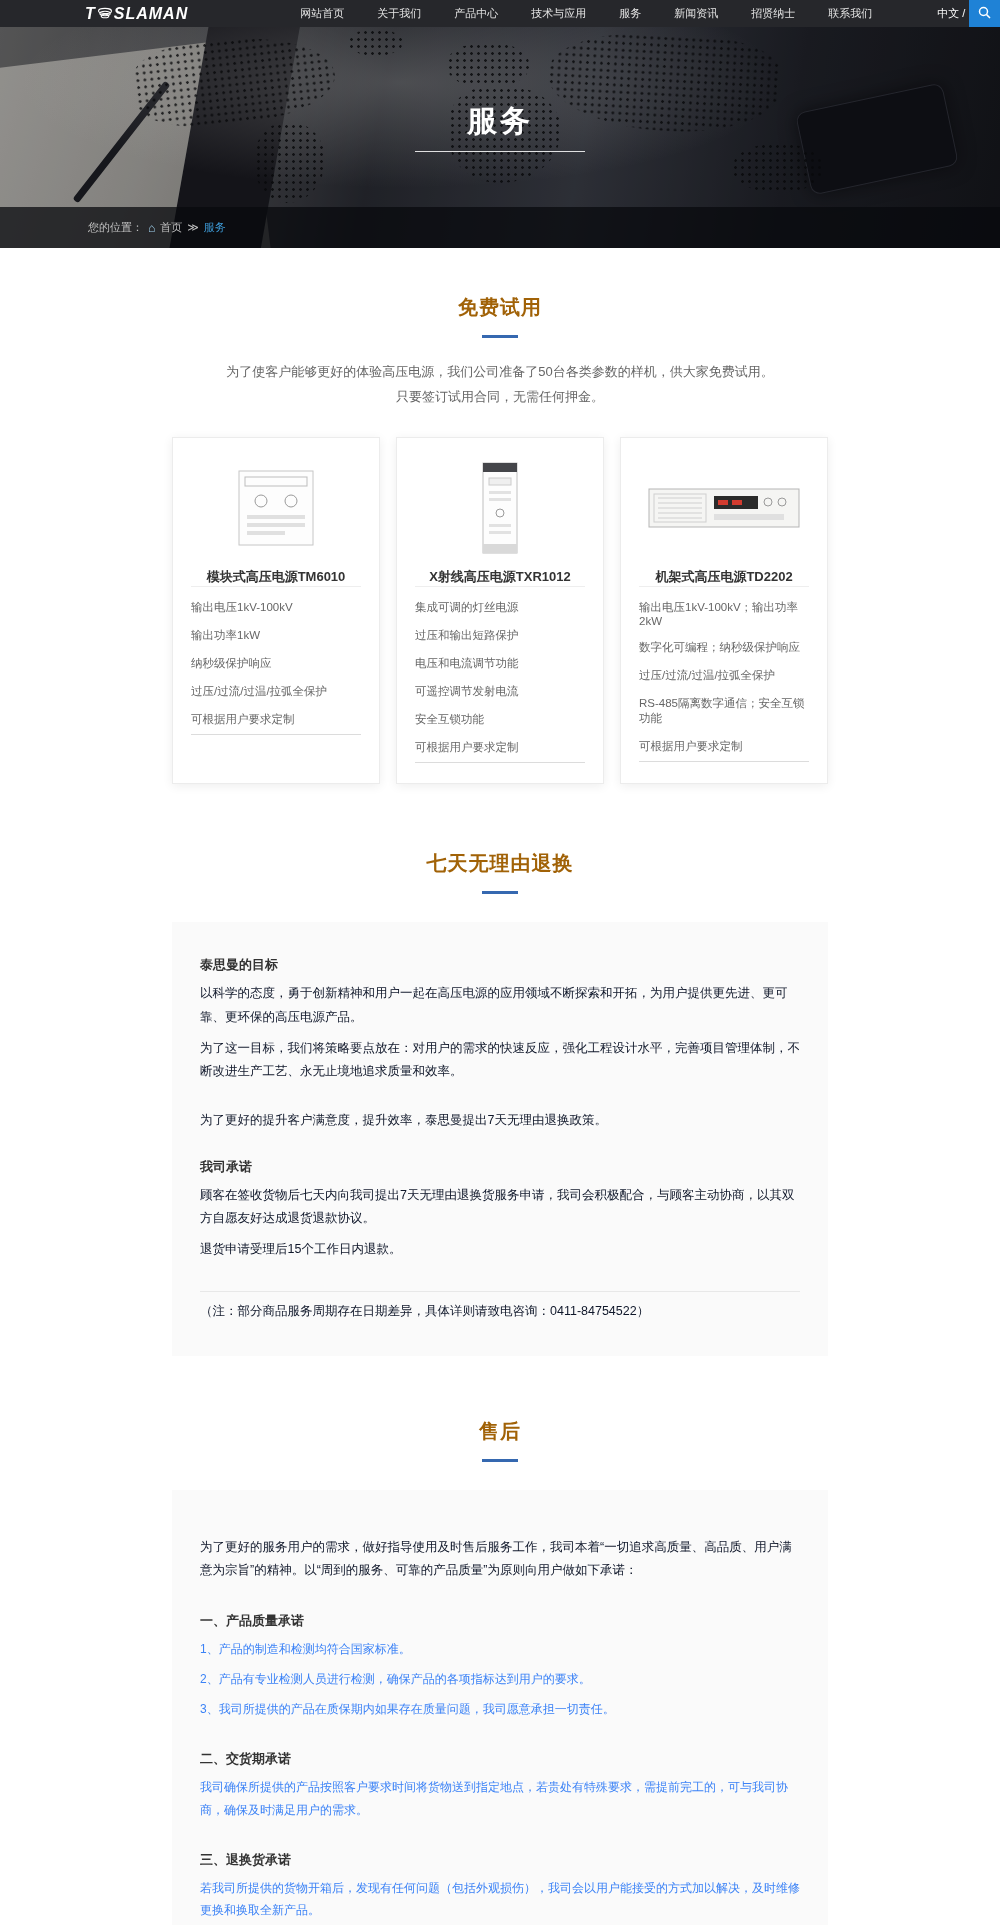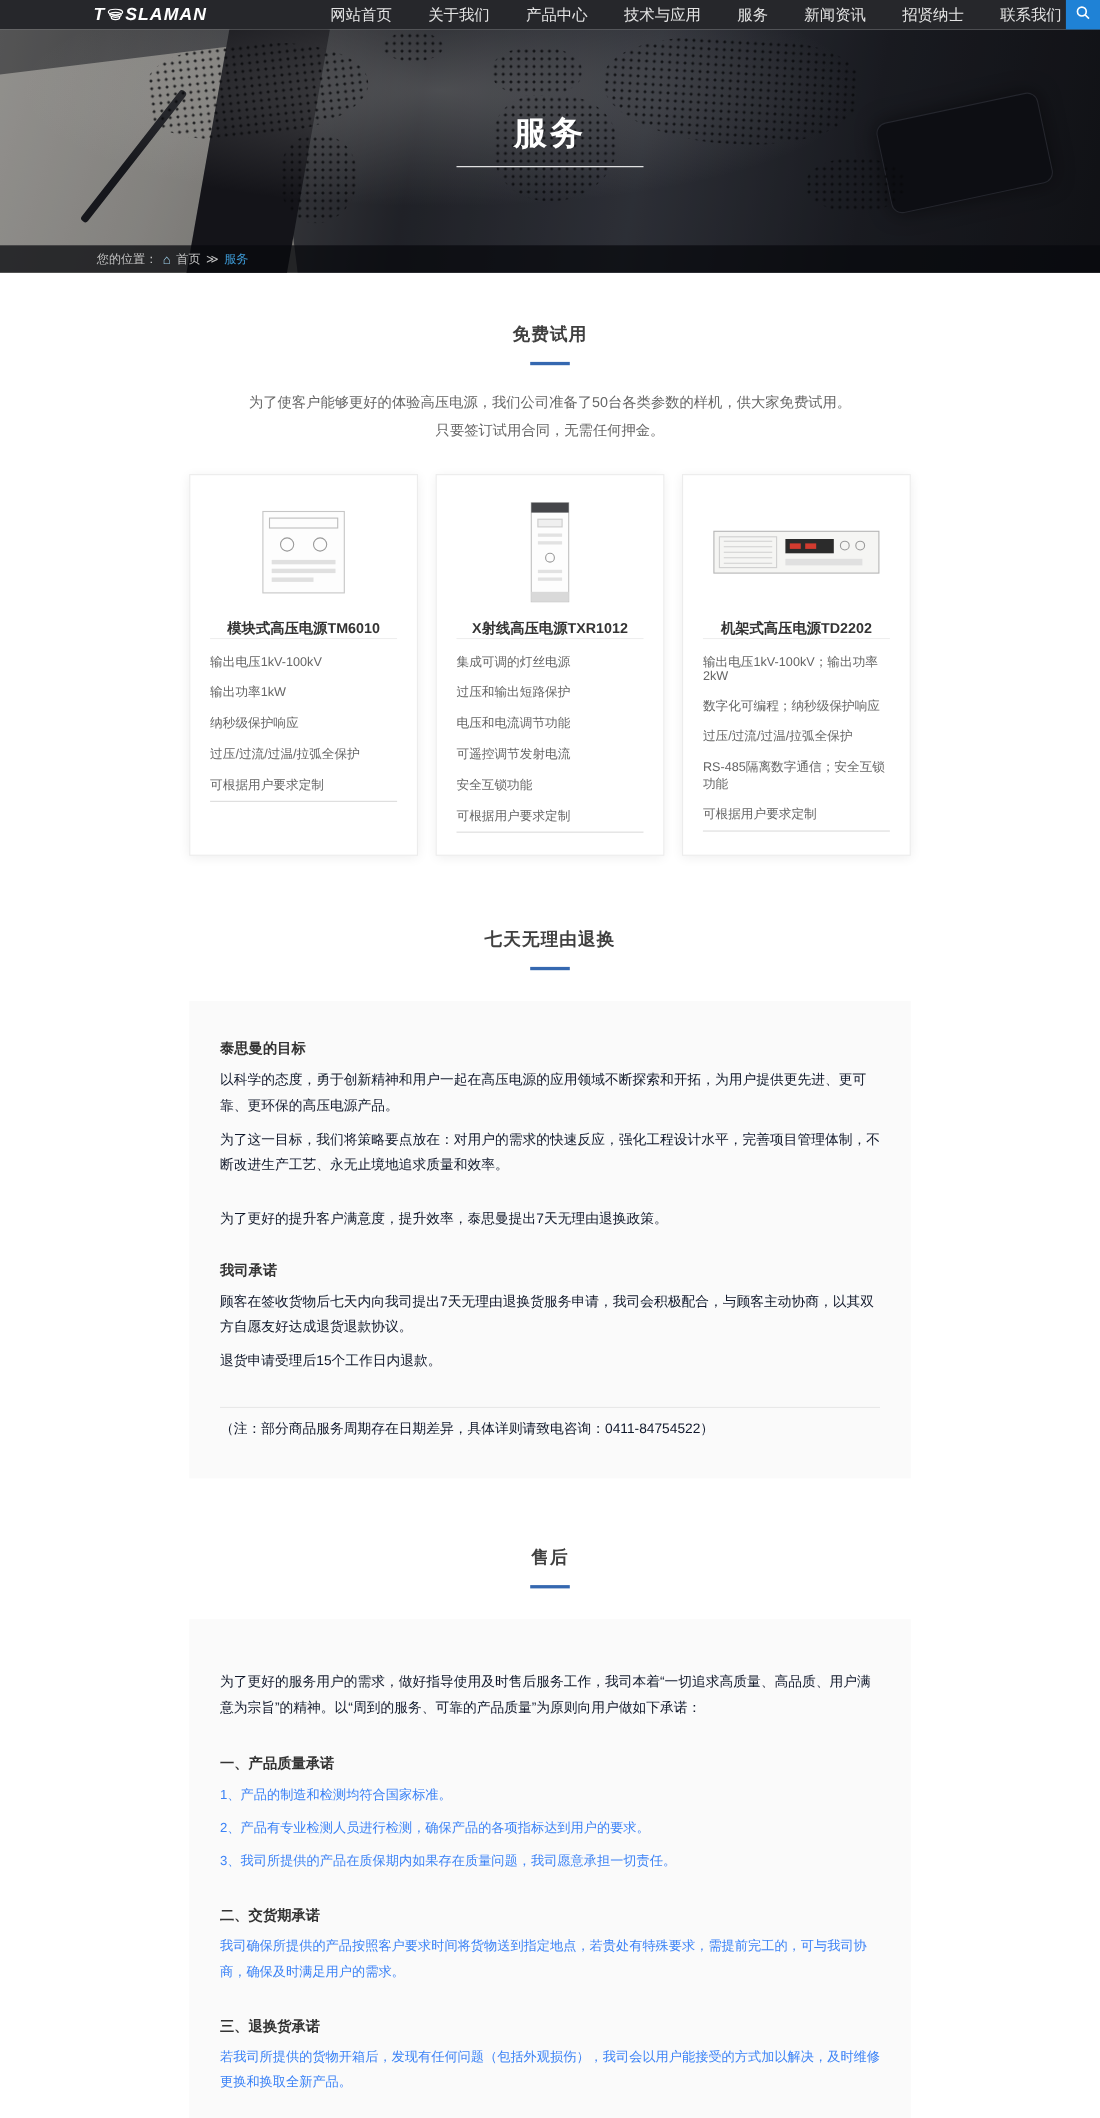--- a/index.html
+++ b/index.html
@@ -4,21 +4,21 @@
 <style>
   * { margin:0; padding:0; box-sizing:border-box; }
   html,body { width:1000px; }
   body { font-family:"Liberation Sans","DejaVu Sans",sans-serif; background:#fff; color:#333; }
 
   
   .topnav { height:27px; background:#26272b; display:flex; align-items:center; padding-left:85px; position:relative; }
   .logo { display:flex; align-items:center; color:#fff; font-weight:bold; font-style:italic; font-size:16px; letter-spacing:1px; cursor:pointer; }
   .logo .coil { margin:0 1px; display:flex; }
   .nav-items { display:flex; margin-left:112px; }
-  .nav-item { font-size:14px; color:#e4e4e4; margin-right:33px; cursor:pointer; white-space:nowrap; }
+  .nav-item { font-size:11px; color:#e4e4e4; margin-right:33px; cursor:pointer; white-space:nowrap; }
   .lang { font-size:11px; color:#fff; margin-left:32px; cursor:pointer; white-space:nowrap; }
   .search-btn { position:absolute; right:0; top:0; width:31px; height:27px; background:#1f82d6; display:flex; align-items:center; justify-content:center; cursor:pointer; }
 
   
   .hero { position:relative; height:221px; overflow:hidden;
           background:linear-gradient(100deg,#6a6a68 0%,#4a4b4d 22%,#24262b 38%,#35383f 58%,#1b1d22 78%,#101114 100%); }
   .paper { position:absolute; left:-70px; top:30px; width:330px; height:230px; background:linear-gradient(115deg,#c3c1ba,#a9a7a0 60%,#8f8d86); transform:rotate(-7deg); }
   .paper-edge { position:absolute; left:188px; top:-10px; width:90px; height:260px; background:#141519; transform:rotate(10deg); }
   .pen { position:absolute; left:118px; top:40px; width:7px; height:150px; background:#17181c; transform:rotate(38deg); border-radius:3px; }
   .phone { position:absolute; right:48px; top:70px; width:150px; height:84px; background:#0b0c10; border-radius:10px; transform:rotate(-12deg); box-shadow:0 0 18px rgba(0,0,0,0.6); border:1px solid #2a2c33; }
@@ -26,28 +26,28 @@
   .dots { position:absolute; background-image:radial-gradient(circle, rgba(8,9,11,0.85) 1.2px, transparent 1.5px); background-size:7px 7px; opacity:.95; }
   .d-na { left:135px; top:12px;  width:200px; height:84px; border-radius:35% 60% 50% 40%; transform:rotate(-6deg); }
   .d-gl { left:348px; top:2px;   width:55px;  height:27px; border-radius:50%; }
   .d-sa { left:255px; top:96px;  width:70px;  height:80px; border-radius:45% 50% 60% 50%; }
   .d-eu { left:447px; top:16px;  width:82px;  height:44px; border-radius:45%; }
   .d-af { left:449px; top:60px;  width:112px; height:96px; border-radius:35% 45% 55% 45%; }
   .d-as { left:548px; top:8px;   width:232px; height:96px; border-radius:45% 35% 50% 55%; transform:rotate(3deg); }
   .d-oc { left:732px; top:116px; width:92px;  height:50px; border-radius:50%; }
   .hero-title { position:absolute; top:74px; width:100%; text-align:center; color:#fff; font-size:30px; font-weight:bold; letter-spacing:3px; z-index:5; }
   .hero-line  { position:absolute; top:124px; left:415px; width:170px; border-top:1px solid rgba(255,255,255,0.85); z-index:5; }
-  .breadcrumb { position:absolute; bottom:0; left:0; right:0; height:25px; background:rgba(8,10,14,0.74); display:flex; align-items:center; padding-left:88px; font-size:11px; color:#c2c2c2; z-index:6; }
+  .breadcrumb { position:absolute; bottom:0; left:0; right:0; height:41px; background:rgba(8,10,14,0.74); display:flex; align-items:center; padding-left:88px; font-size:11px; color:#c2c2c2; z-index:6; }
   .breadcrumb > * { margin-right:5px; }
   .bc-home, .bc-cur { cursor:pointer; }
   .bc-cur { color:#3d9ad6; }
   .bc-homeicon { color:#9fd0ea; font-size:12px; }
 
   
-  .section-title { text-align:center; font-size:16px; font-weight:bold; color:#404040; letter-spacing:1px; }
+  .section-title { text-align:center; font-size:20px; font-weight:bold; color:#a16207; letter-spacing:1px; }
   .accent-line { width:36px; height:3px; background:#3568b0; margin:14px auto 0; }
   .gray-box { width:656px; margin:28px auto 0; background:#fafafa; padding:34px 28px 32px; }
 
   
   .trial { padding-top:46px; }
   .trial-desc { margin-top:22px; text-align:center; font-size:13px; color:#666; line-height:1.9; }
   .cards { display:flex; justify-content:center; align-items:stretch; margin-top:28px; }
   .card { width:208px; background:#fff; border:1px solid #ececec; box-shadow:0 2px 10px rgba(0,0,0,0.07); padding:16px 0 20px; margin:0 8px; }
   .card-img { height:108px; display:flex; align-items:center; justify-content:center; }
   .card-name { margin:6px 18px 0; text-align:center; font-size:13px; font-weight:bold; color:#333; border-bottom:1px solid #eee; }

